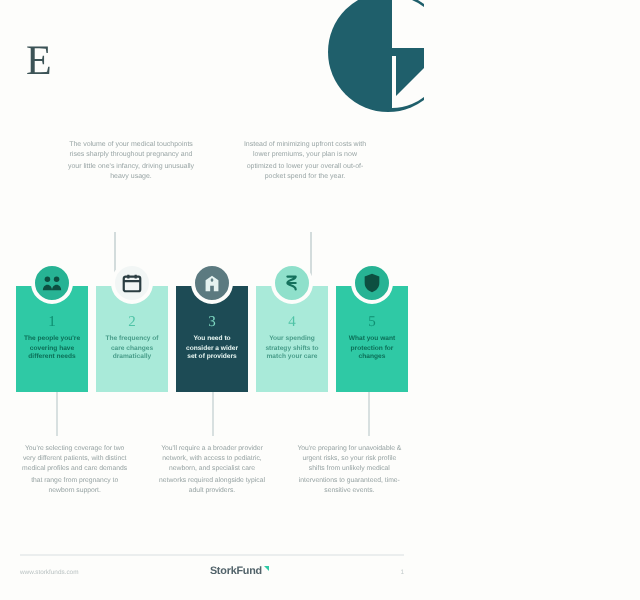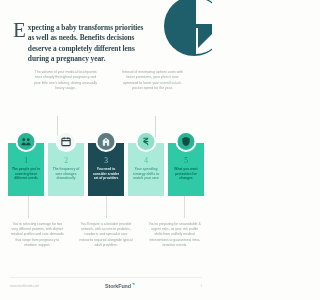--- a/index.html
+++ b/index.html
@@ -213,21 +213,20 @@
 
   <svg id="logo-mark" viewBox="0 0 64 64">
     <path d="M32 2 A30 30 0 1 0 32 62 A30 30 0 0 0 32 2 Z" fill="#1f5f6b"></path>
     <path d="M34 4 L34 30 L60 30 A26 26 0 0 0 34 4 Z" fill="#fdfdfb"></path>
     <path d="M34 34 L34 60 A26 26 0 0 0 60 34 Z" fill="#fdfdfb"></path>
     <path d="M36 32 L58 32 L36 54 Z" fill="#1f5f6b"></path>
   </svg>
 
   <div id="headline-wrap">
     <div id="dropcap">E</div>
-    <div id="headline">xpecting a baby transforms priorities as well as needs. Benefits decisions deserve a completely different lens during a pregnancy year.</div>
   </div>
 
   <div id="intro">
     <div class="intro-col">The volume of your medical touchpoints rises sharply throughout pregnancy and your little one's infancy, driving unusually heavy usage.</div>
     <div class="intro-col">Instead of minimizing upfront costs with lower premiums, your plan is now optimized to lower your overall out-of-pocket spend for the year.</div>
   </div>
 
   <div id="stems">
     <div class="stem" style="left:25%;"></div>
     <div class="stem" style="left:75%;"></div>

